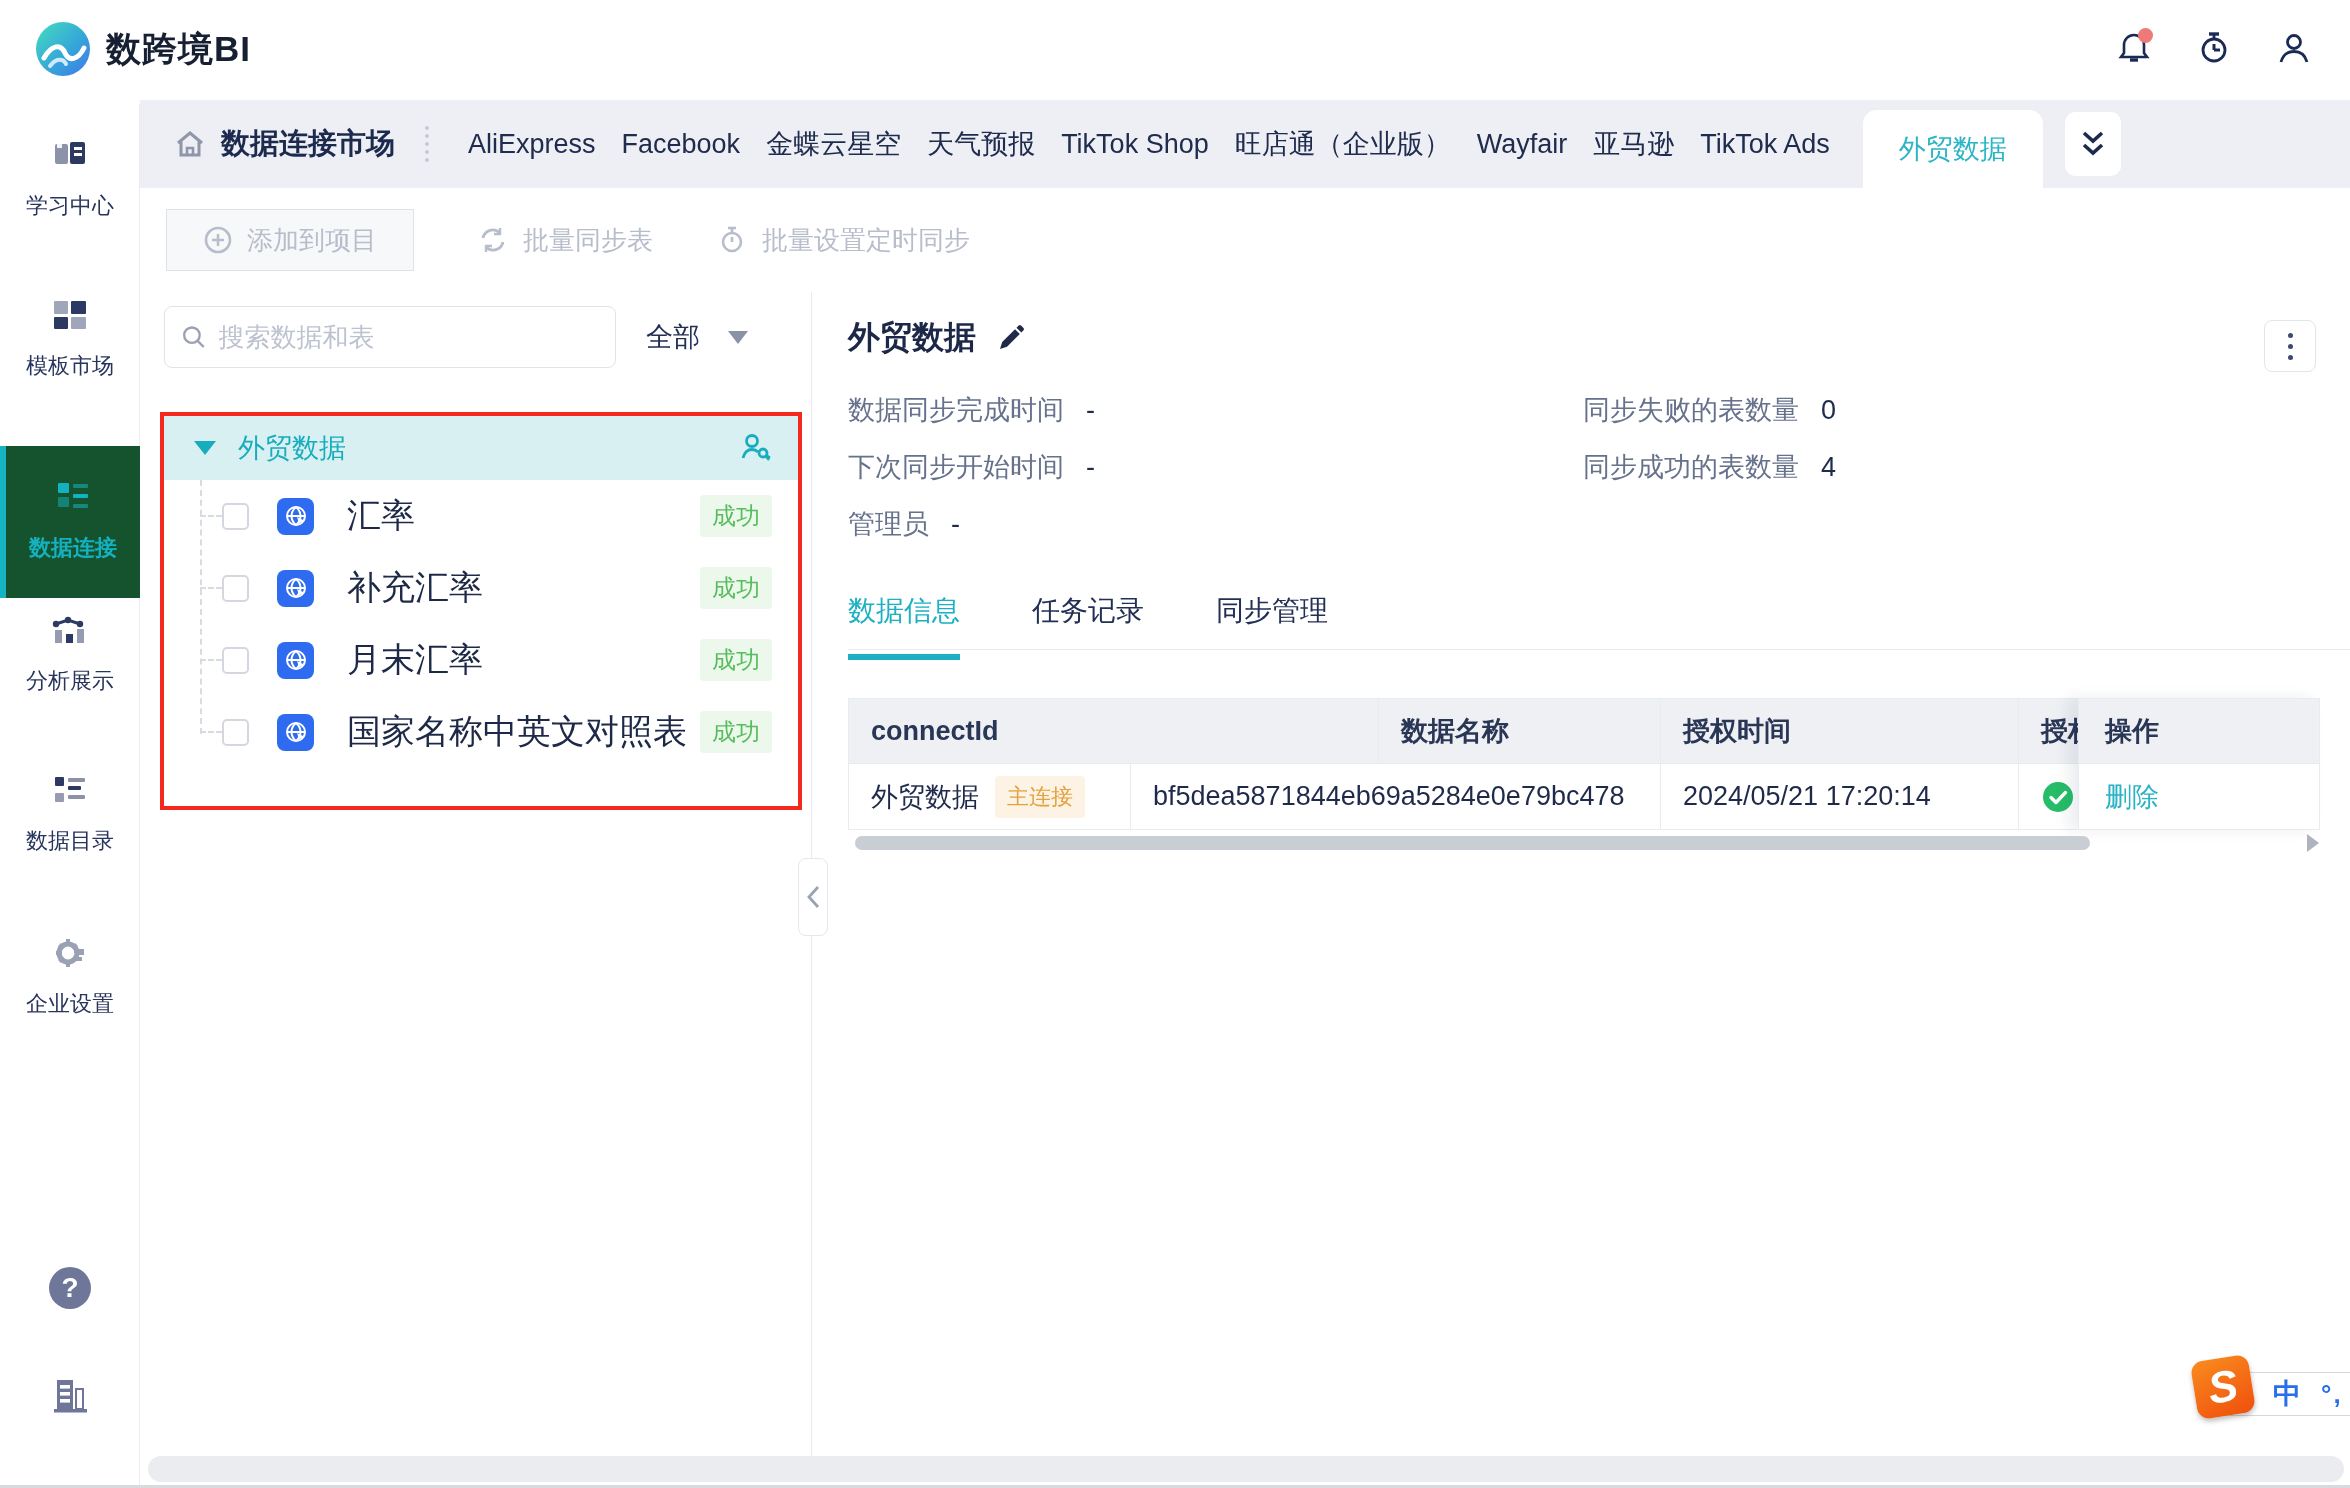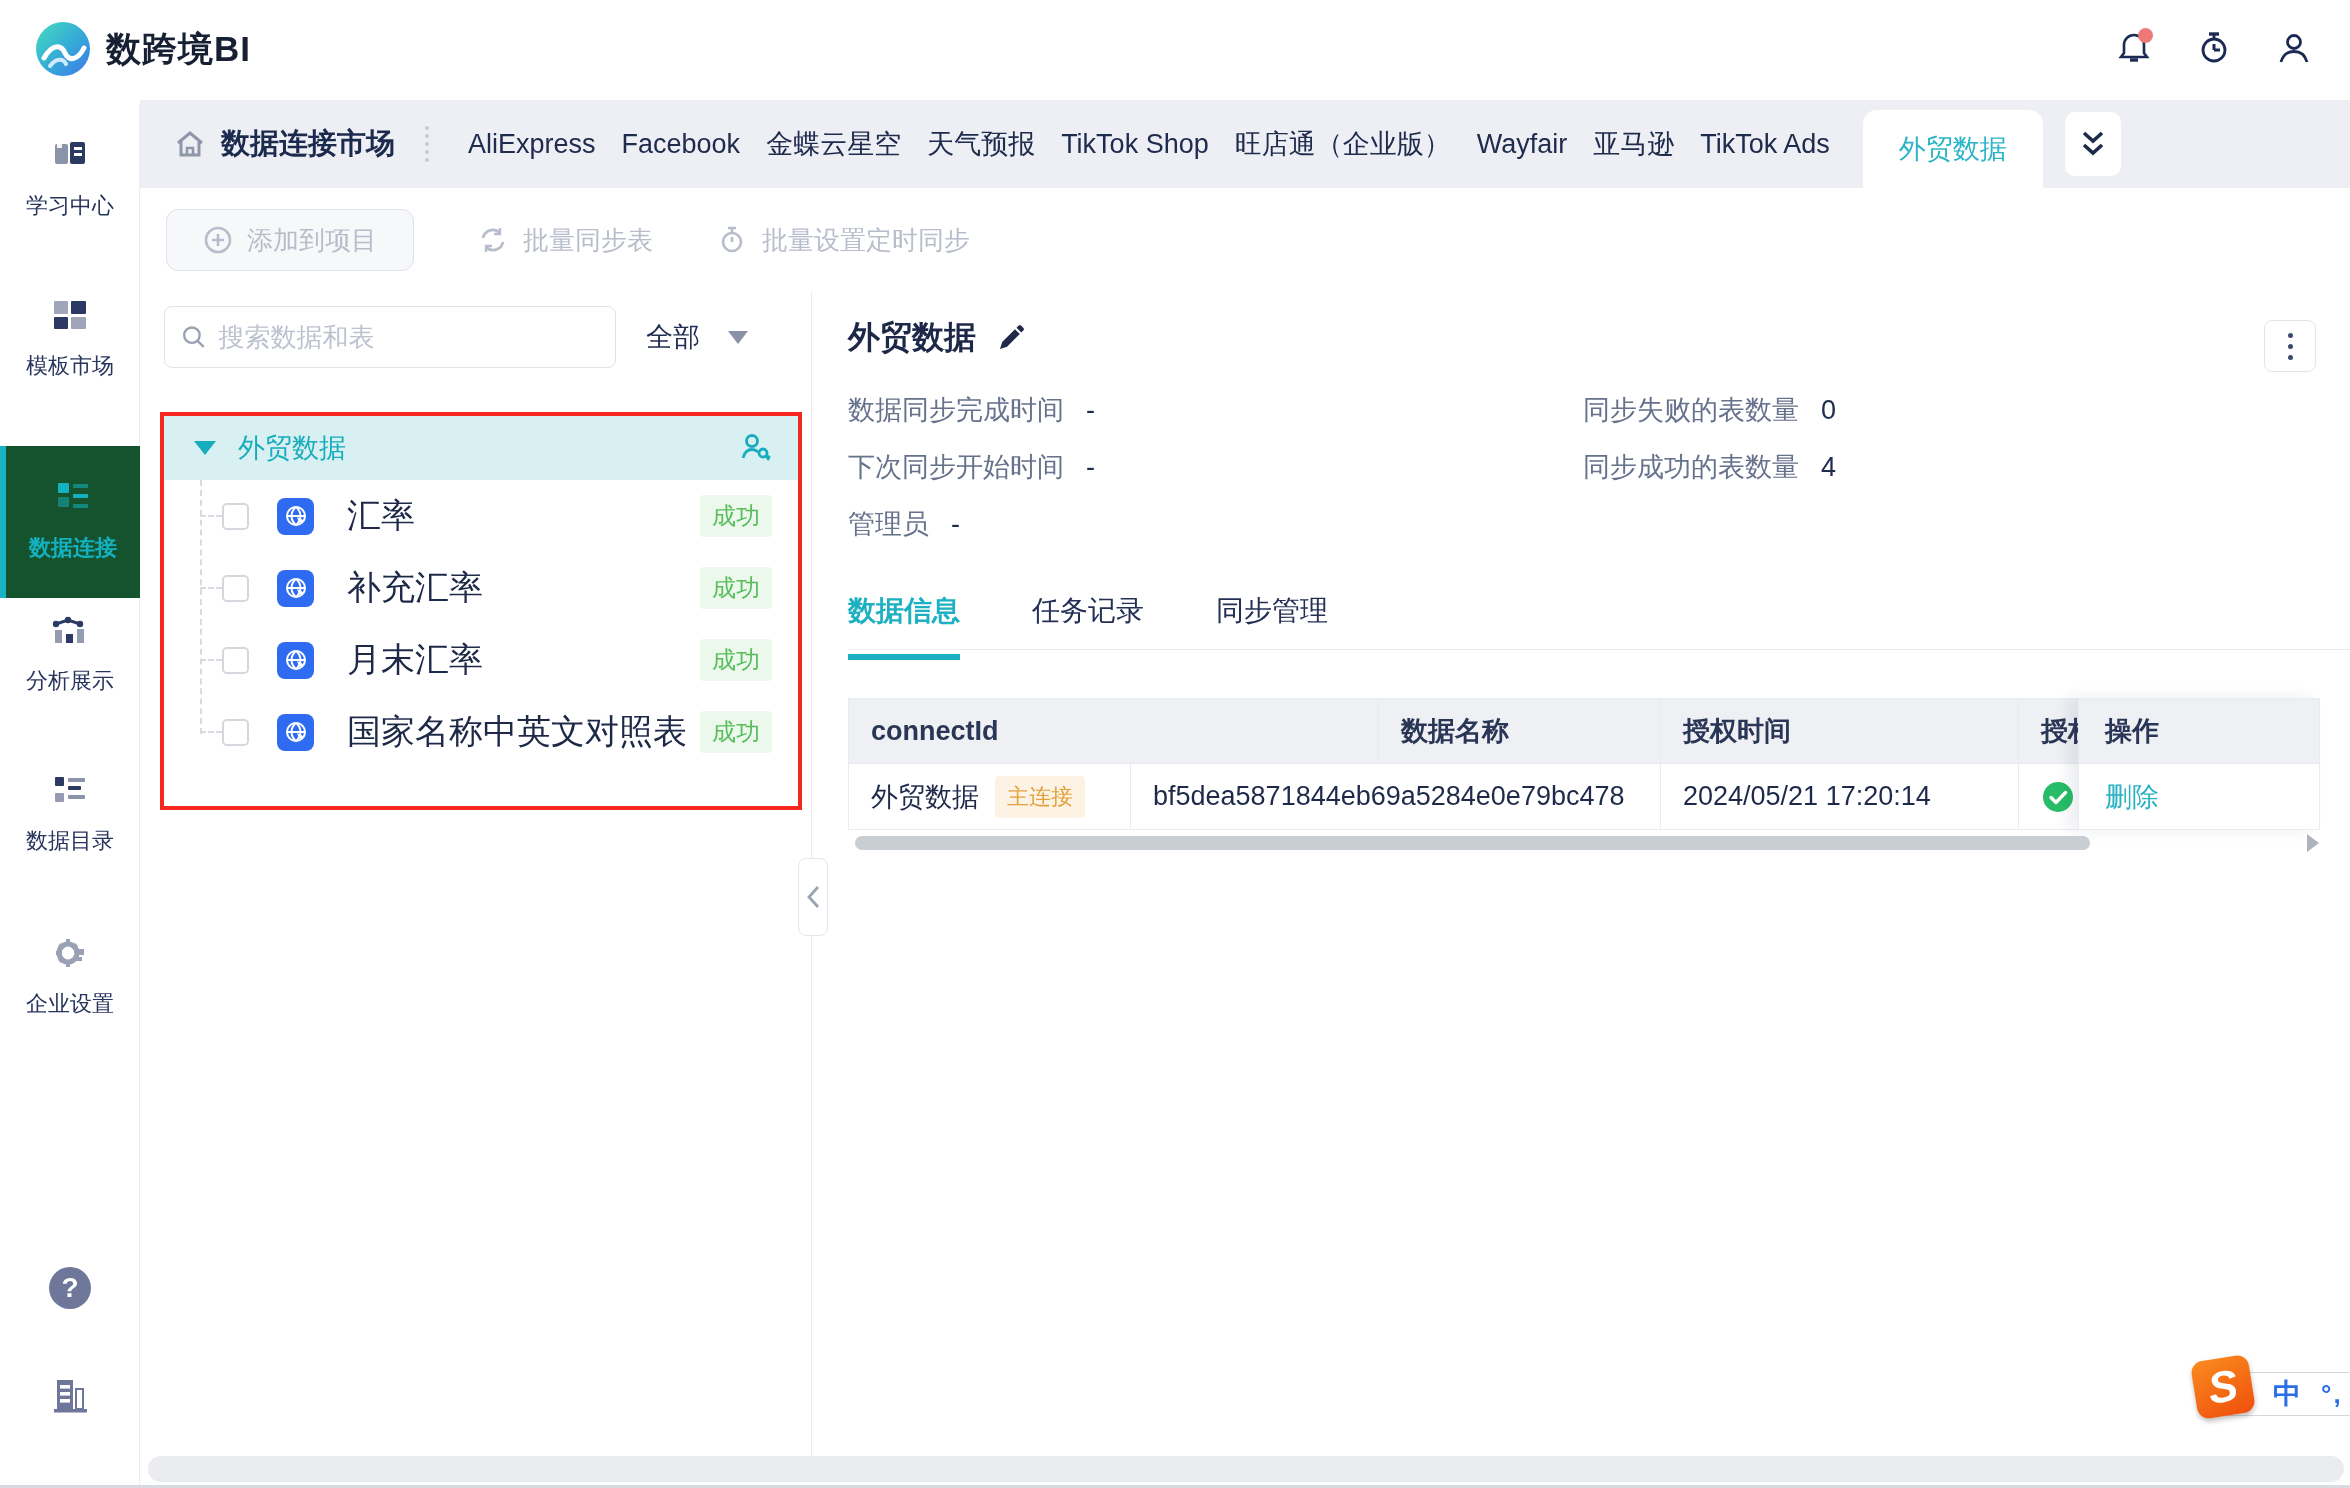--- a/index.html
+++ b/index.html
@@ -28,21 +28,21 @@
   .tabbar { position:absolute; left:140px; top:100px; width:2210px; height:88px; background:#edeff4; display:flex; align-items:center; z-index:4; }
   .tab-home { margin-left:34px; display:flex; align-items:center; gap:15px; font-weight:700; font-size:29px; color:#1c2a4e; cursor:pointer; white-space:nowrap; }
   .home-ic { color:#8e96a8; display:flex; }
   .tab-sep { height:36px; border-left:4px dotted #c6cad4; margin:0 26px 0 30px; }
   .tab { font-size:27px; color:#202c4e; margin:0 13px; cursor:pointer; white-space:nowrap; }
   .tab-active { margin-left:20px; height:78px; align-self:flex-end; background:#fff; border-radius:14px 14px 0 0; display:flex; align-items:center; padding:0 36px; color:#2ab4c6; font-size:27px; cursor:pointer; white-space:nowrap; }
   .tab-more { margin-left:22px; width:56px; height:64px; background:#fff; border-radius:10px; display:flex; align-items:center; justify-content:center; color:#1c2a4e; cursor:pointer; }
 
   
   .toolbar { position:absolute; left:140px; top:188px; width:2210px; height:104px; background:#fff; display:flex; align-items:center; z-index:3; }
-  .btn-add { margin-left:26px; width:248px; height:62px; border:1px solid #dfe2e9; background:#f7f8fa; border-radius:12px; color:#b7bdca; font-size:26px; display:flex; align-items:center; justify-content:center; gap:14px; cursor:pointer; }
+  .btn-add { margin-left:26px; width:248px; height:62px; border:1px solid #dfe2e9; background:#f7f8fa; border-radius:0; color:#b7bdca; font-size:26px; display:flex; align-items:center; justify-content:center; gap:14px; cursor:pointer; }
   .tool-text { color:#b7bdca; font-size:26px; display:flex; gap:15px; align-items:center; margin-left:64px; cursor:pointer; }
 
   
   .content { position:absolute; left:140px; top:292px; width:2210px; height:1164px; background:#fff; }
   .left-pane { position:absolute; left:0; top:0; width:672px; height:1164px; background:#fff; border-right:1px solid #e8eaf0; }
 
   .search-row { position:absolute; left:24px; top:14px; display:flex; align-items:center; }
   .search-box { width:452px; height:62px; border:1px solid #e0e3ea; border-radius:8px; display:flex; align-items:center; padding:0 16px; gap:12px; color:#a9b0bf; background:#fff; }
   .search-box input { border:none; outline:none; font-size:26px; color:#223056; width:100%; background:transparent; font-family:inherit; }
   .search-box input::placeholder { color:#bcc2cf; }
@@ -72,21 +72,21 @@
   .edit-ic { display:flex; color:#1d2747; cursor:pointer; }
   .kebab-btn { position:absolute; right:34px; top:28px; width:52px; height:52px; border:1px solid #e2e5eb; border-radius:8px; background:#fff; display:flex; flex-direction:column; align-items:center; justify-content:center; gap:6px; cursor:pointer; }
   .kebab-btn i { width:5px; height:5px; border-radius:50%; background:#3c4a6e; }
 
   .detail-field { position:absolute; display:flex; align-items:center; font-size:27px; }
   .f-label { color:#66718c; }
   .f-value { color:#202c4e; margin-left:22px; }
 
   .detail-tabs { position:absolute; left:35px; top:300px; display:flex; gap:72px; font-size:28px; }
   .d-tab { color:#232f55; padding-bottom:24px; cursor:pointer; }
-  .d-tab.active { color:#1cb0c2; font-weight:700; border-bottom:6px solid #1cb0c2; }
+  .d-tab.active { color:#1cb0c2; font-weight:400; border-bottom:6px solid #1cb0c2; }
   .tabs-divider { position:absolute; left:35px; right:0; top:357px; height:1px; background:#e9ebf0; }
 
   .table-wrap { position:absolute; left:35px; top:406px; width:1472px; height:132px; }
   .thead { display:flex; height:66px; background:#eef0f4; border:1px solid #e8ebf0; }
   .trow { display:flex; height:66px; background:#fff; border:1px solid #e8ebf0; border-top:none; }
   .cell { padding-left:22px; display:flex; align-items:center; font-size:27px; border-right:1px solid #e8ebf0; overflow:hidden; white-space:nowrap; }
   .cell:last-child { border-right:none; }
   .th { color:#2a3656; font-weight:600; }
   .c1 { width:282px; } .c2 { width:530px; } .c3 { width:358px; } .c4 { flex:1; }
   .td { color:#1f2a4a; }

